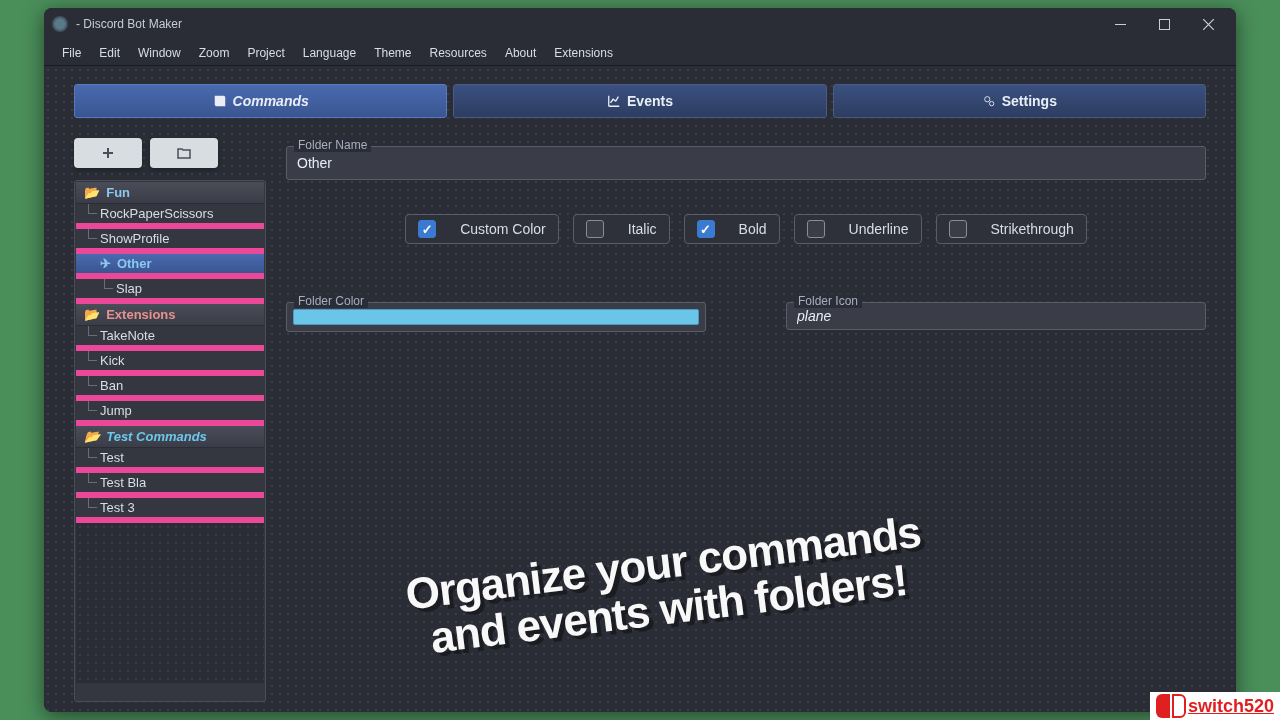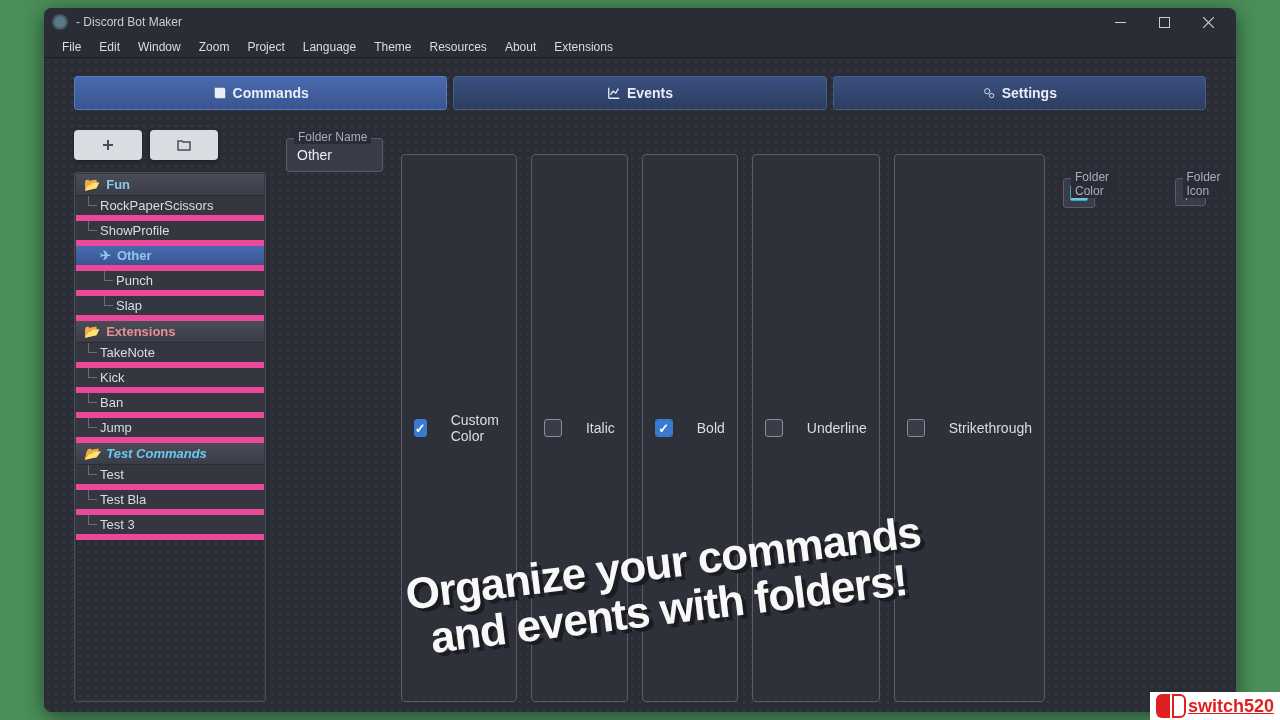--- a/index.html
+++ b/index.html
@@ -8,38 +8,38 @@
 .titlebar { height: 32px; background: #2a2d35; display: flex; align-items: center; padding: 0 8px; justify-content: flex-end; }
 .titlebar .app-icon { width: 16px; height: 16px; margin-right: 8px; display: inline-block; background: radial-gradient(circle, #5a7a8a 40%, #3a4a55 70%); border-radius: 50%; }
 .titlebar .title { color: #c8cdd6; font-size: 12px; flex: 1; }
 .win-controls { display: flex; gap: 4px; }
 .win-btn { width: 40px; height: 28px; display: flex; align-items: center; justify-content: center; color: #c8cdd6; cursor: pointer; border-radius: 4px; }
 .menubar { height: 26px; display: flex; align-items: center; padding: 0 10px; gap: 2px; border-bottom: 1px solid #1a1c22; }
 .menu-item { color: #d8dde6; font-size: 12px; padding: 3px 8px; cursor: pointer; border-radius: 3px; }
 .content { flex: 1; padding: 18px 30px 10px; background: #2a2d35; background-image: radial-gradient(circle, #3a3d45 1px, transparent 1px); background-size: 8px 8px; display: flex; flex-direction: column; position: relative; }
 .tabs { display: flex; gap: 6px; margin-bottom: 20px; }
 .tab { flex: 1; height: 34px; background: linear-gradient(#3a5080, #2d3d60); border: 1px solid #4a5a80; border-radius: 3px; display: flex; align-items: center; justify-content: center; color: #e8edf6; font-size: 14px; font-weight: 600; cursor: pointer; gap: 6px; }
-.tab.active { background: linear-gradient(#4a6ab0, #3a5590); border-color: #5a7ac0; }
+.tab.active { background: linear-gradient(#4a6ab0, #3a5590); border-color: #5a7ac0; font-style: italic; }
 .tab svg { width: 14px; height: 14px; fill: currentColor; }
 .main-area { flex: 1; display: flex; gap: 20px; }
 .sidebar { width: 192px; display: flex; flex-direction: column; }
 .sidebar-btns { display: flex; gap: 8px; margin-bottom: 12px; }
 .side-btn { width: 68px; height: 30px; background: #d8dde2; border-radius: 4px; display: flex; align-items: center; justify-content: center; color: #4a4d55; cursor: pointer; box-shadow: 0 2px 4px rgba(0,0,0,0.3); }
 .tree { flex: 1; background: #343740; border: 1px solid #4a4d55; border-radius: 3px; overflow-y: auto; padding: 1px; }
 .tree-folder { background: linear-gradient(#4a4d58, #3a3d48); color: #6ac8ee; padding: 3px 8px; font-size: 13px; font-weight: 600; display: flex; align-items: center; gap: 6px; border-bottom: 1px solid #2a2d35; cursor: pointer; font-style: italic; }
 .tree-folder.fun { color: #8ac8f0; font-style: normal; }
 .tree-folder.mod { color: #e89090; font-style: normal; }
 .tree-item { padding: 2px 18px 2px 24px; color: #d8dde6; font-size: 13px; border-bottom: 6px solid #ec4899; cursor: pointer; position: relative; }
 .tree-item::before { content: ''; position: absolute; left: 12px; top: 0; bottom: 50%; width: 8px; border-left: 1px solid #6a6d75; border-bottom: 1px solid #6a6d75; }
 .tree-item.nested { padding-left: 40px; }
 .tree-item.nested::before { left: 28px; }
 .tree-item.active { background: linear-gradient(#4a6ab0, #3a5590); color: #8ac8f0; font-weight: 600; display: flex; align-items: center; gap: 6px; padding-left: 24px; }
 .tree-item.active::before { display: none; }
 .tree-empty { flex: 1; background: #2a2d35; background-image: radial-gradient(circle, #3a3d45 1px, transparent 1px); background-size: 8px 8px; }
-.editor { flex: 1; display: flex; flex-direction: row; gap: 18px; padding-top: 8px; }
+.editor { flex: 1; display: flex; flex-direction: column; gap: 18px; padding-top: 8px; }
 .field-group { position: relative; }
 .field-label { position: absolute; top: -8px; left: 8px; background: #2a2d35; padding: 0 4px; color: #a8adc0; font-size: 12px; z-index: 2; }
 .text-input { width: 100%; height: 34px; background: #3a3d48; border: 1px solid #5a5d68; border-radius: 3px; color: #e8edf6; padding: 0 10px; font-size: 14px; }
 .checkbox-row { display: flex; gap: 14px; justify-content: center; margin-top: 16px; }
 .checkbox-item { display: flex; align-items: center; gap: 24px; border: 1px solid #5a5d68; border-radius: 4px; padding: 5px 12px; color: #d8dde6; font-size: 14px; cursor: pointer; background: #2e313a; }
 .checkbox-box { width: 18px; height: 18px; border: 1px solid #8a8d98; border-radius: 3px; background: #3a3d48; display: flex; align-items: center; justify-content: center; }
 .checkbox-box.checked { background: #3a7ad0; border-color: #3a7ad0; }
 .checkbox-box.checked::after { content: '✓'; color: white; font-size: 13px; font-weight: bold; }
 .color-row { display: flex; gap: 80px; margin-top: 40px; }
 .color-field, .icon-field { flex: 1; position: relative; }
@@ -131,21 +131,20 @@
           <div class="tree-folder fun">
               <span>📂</span>
               <span>Fun</span>
             </div>
           <div class="tree-item">RockPaperScissors</div>
           <div class="tree-item">ShowProfile</div>
           <div class="tree-item active">
               <span>✈</span>
               <span>Other</span>
             </div>
-          <div class="tree-item nested">Punch</div>
           <div class="tree-item nested">Slap</div>
           <div class="tree-folder mod">
               <span>📂</span>
               <span>Extensions</span>
             </div>
           <div class="tree-item">TakeNote</div>
           <div class="tree-item">Kick</div>
           <div class="tree-item">Ban</div>
           <div class="tree-item">Jump</div>
           <div class="tree-folder">

